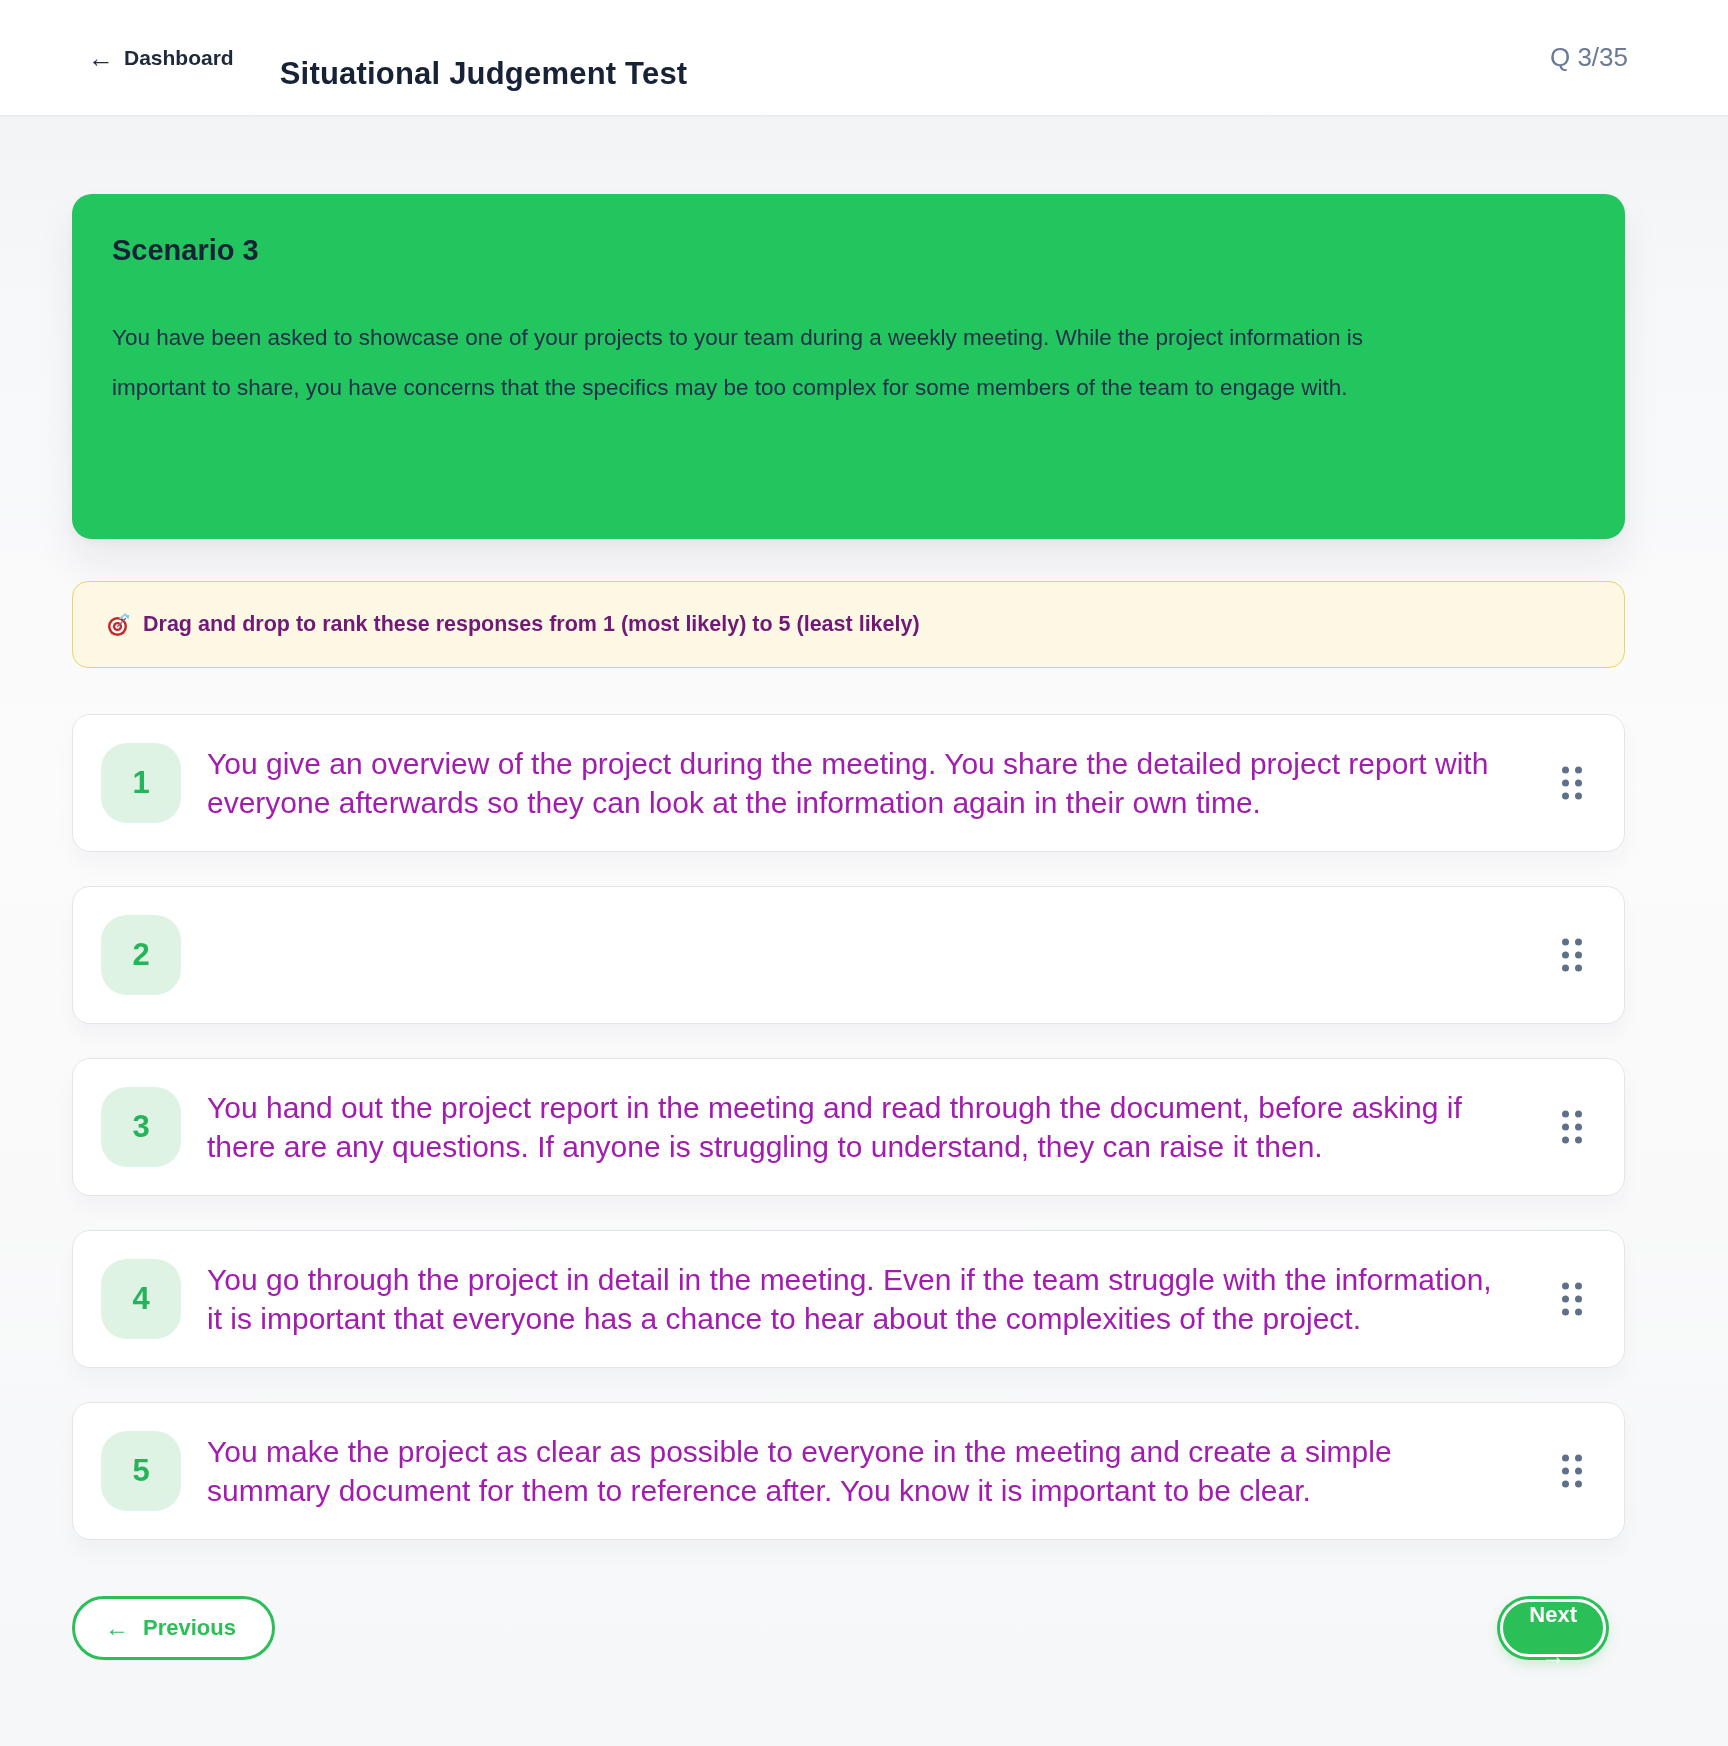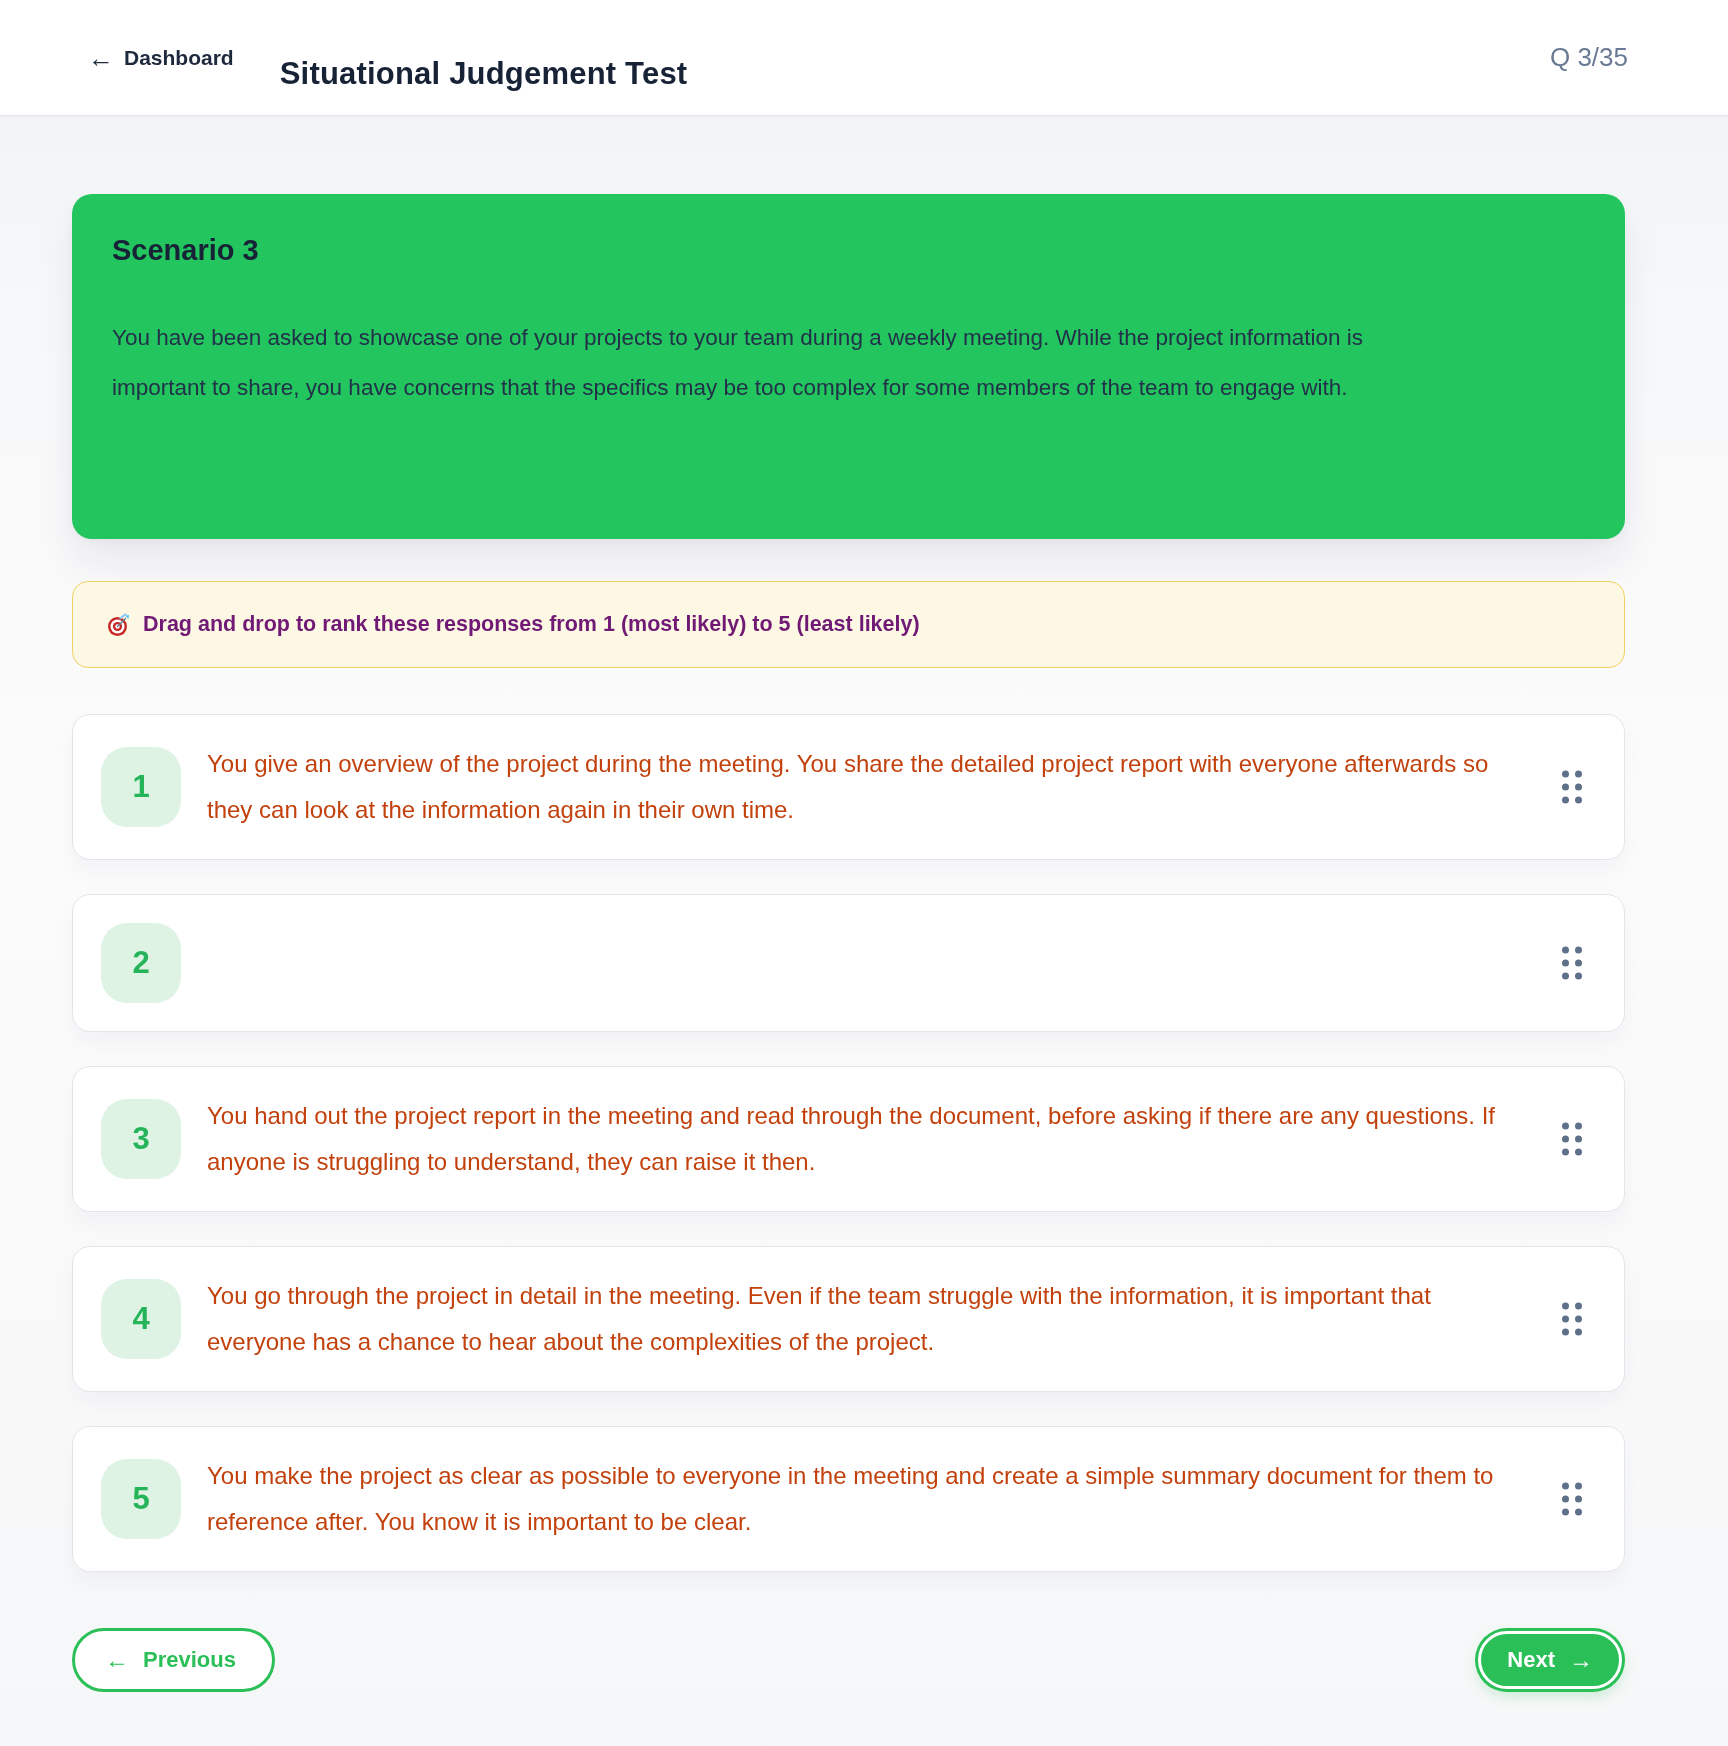--- a/index.html
+++ b/index.html
@@ -44,40 +44,41 @@
     display:flex; align-items:center; padding:26px 110px 26px 28px;
     box-shadow:0 12px 20px rgba(25,35,60,0.03);
     cursor:grab;
   }
   .rank-badge {
     width:80px; height:80px; flex:0 0 auto; background:#def3e4; border-radius:26px;
     display:flex; align-items:center; justify-content:center;
     font-size:31px; font-weight:700; color:#25b45a;
   }
   .response-text {
-    margin-left:26px; font-size:24px; line-height:46px; color:#c2410c; max-width:1290px;
+    margin-left:26px; font-size:30px; line-height:39px; color:#a21caf; max-width:1290px;
   }
   .drag-handle {
     position:absolute; right:42px; top:50%; transform:translateY(-50%);
     display:grid; grid-template-columns:repeat(2,7px); grid-auto-rows:7px;
     gap:6px; cursor:grab;
   }
   .drag-handle i { width:7px; height:7px; border-radius:50%; background:#5f7089; }
   
   .footer-nav { margin-top:56px; display:flex; align-items:center; justify-content:space-between; padding-bottom:80px; }
   .btn { display:flex; align-items:center; gap:14px; border-radius:999px; font-weight:700; font-size:22px; cursor:pointer; }
   .btn-previous {
     background:#ffffff; border:3px solid #2abf57; color:#2abf57;
     height:64px; padding:0 36px 0 30px;
   }
   .btn-previous .arrow { font-size:24px; }
   .btn-next {
     background:#2abf57; color:#ffffff; height:58px; padding:0 26px;
     border:3px solid #ffffff; box-shadow:0 0 0 3px #2abf57, 0 6px 14px rgba(42,191,87,0.25);
-    margin-right:3px;
+    margin-right:19px;
+    flex-direction:column;
   }
   .btn-next .arrow { font-size:24px; }
 </style>
 </head>
 <body>
 
 <div class="header">
   <div class="back-link">
     <span class="back-arrow">←</span>
     <span class="back-label">Dashboard</span>

